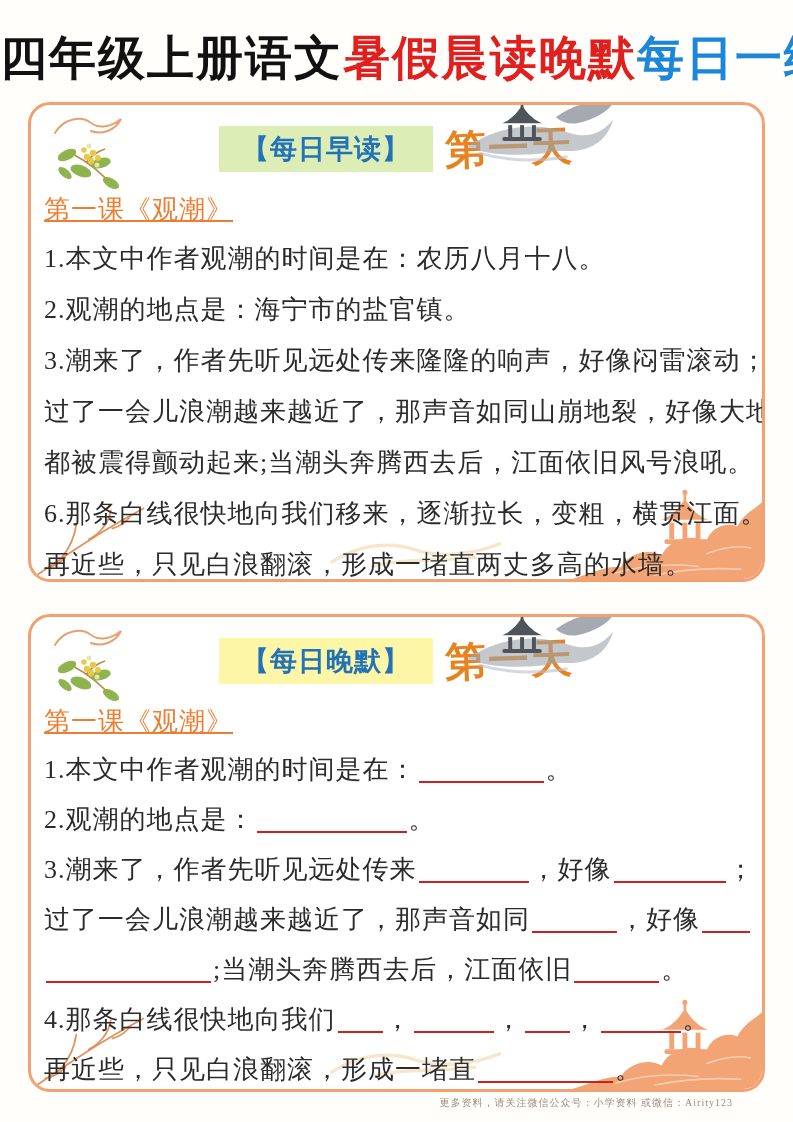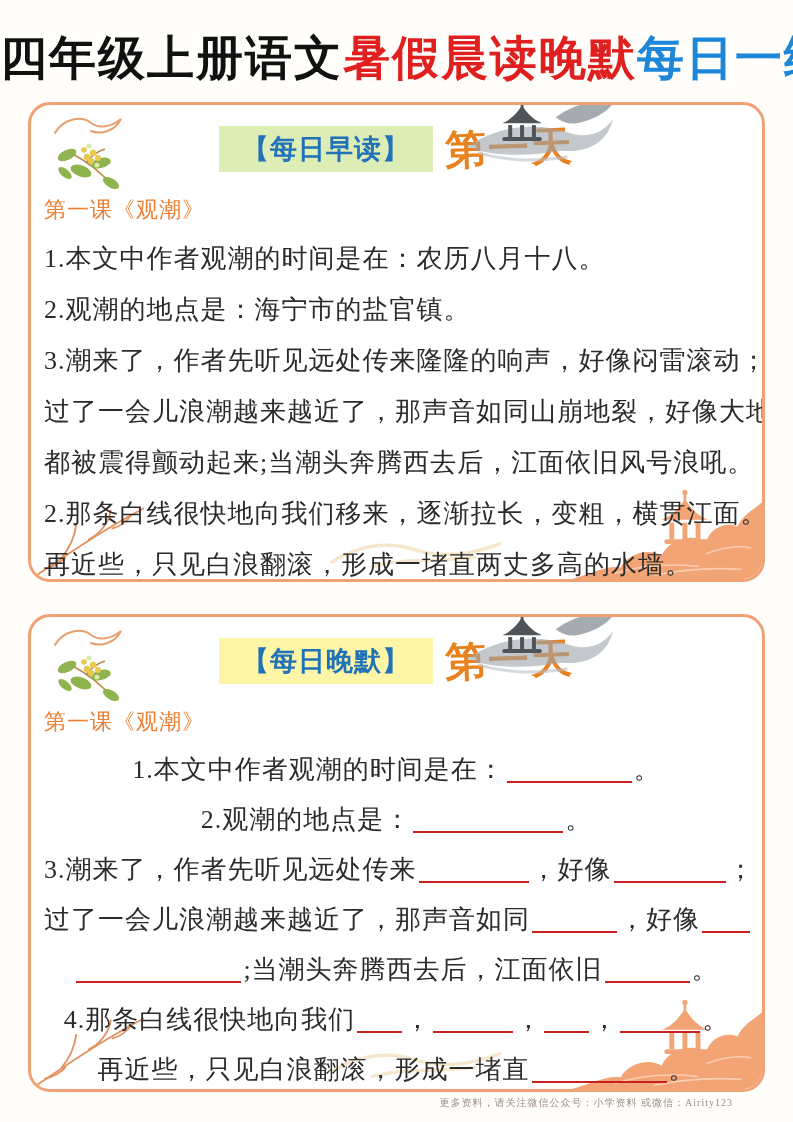--- a/index.html
+++ b/index.html
@@ -46,29 +46,29 @@
     letter-spacing:1px;padding:6px 23px;line-height:34px;
   }
   .badge-green{background:var(--badge-green-bg);}
   .badge-yellow{background:var(--badge-yellow-bg);text-align:right;}
   .day{
     display:inline-block;vertical-align:middle;margin-left:8px;
     font-size:41px;font-weight:bold;color:var(--deep-orange);
     transform:rotate(-2deg);letter-spacing:2px;
   }
   .lesson{
-    height:46px;line-height:46px;font-size:22px;color:var(--lesson-orange);
-    letter-spacing:1px;position:relative;z-index:2;
+    height:46px;line-height:46px;font-size:26px;color:var(--lesson-orange);
+    letter-spacing:1px;position:relative;z-index:2;text-decoration:underline;
   }
   .lines{position:relative;z-index:2;}
   .line{
     height:51px;line-height:51px;font-size:26px;color:var(--text);
     letter-spacing:1px;white-space:nowrap;
   }
-  .card-evening .line{height:50px;line-height:50px;text-align:center;}
+  .card-evening .line{height:50px;line-height:50px;}
   .blank{
     display:inline-block;height:1em;margin:0 2px;
     border-bottom:2px solid var(--blank-red);
     vertical-align:-5px;
   }
   .deco-flower{position:absolute;left:10px;top:8px;width:100px;height:90px;z-index:1;}
   .deco-ink{position:absolute;left:calc(50% + 42px);top:-10px;width:178px;height:80px;z-index:1;}
   .deco-hills{position:absolute;right:-3px;bottom:-3px;width:205px;height:112px;z-index:1;}
   .deco-branch{position:absolute;left:-2px;bottom:-4px;width:118px;height:100px;z-index:1;}
   .deco-swirl{position:absolute;left:50%;bottom:8px;width:210px;height:34px;transform:translateX(-40%);z-index:0;}
@@ -168,21 +168,21 @@
     <span class="badge badge-green">【每日早读】</span>
     <span class="day">第一天</span>
   </div>
   <div class="lesson">第一课《观潮》</div>
   <div class="lines">
     <div class="line"><span>1.本文中作者观潮的时间是在：农历八月十八。</span></div>
     <div class="line"><span>2.观潮的地点是：海宁市的盐官镇。</span></div>
     <div class="line"><span>3.潮来了，作者先听见远处传来隆隆的响声，好像闷雷滚动；</span></div>
     <div class="line"><span>过了一会儿浪潮越来越近了，那声音如同山崩地裂，好像大地</span></div>
     <div class="line"><span>都被震得颤动起来;当潮头奔腾西去后，江面依旧风号浪吼。</span></div>
-    <div class="line"><span>2.那条白线很快地向我们移来，逐渐拉长，变粗，横贯江面。</span></div>
+    <div class="line"><span>6.那条白线很快地向我们移来，逐渐拉长，变粗，横贯江面。</span></div>
     <div class="line"><span>再近些，只见白浪翻滚，形成一堵直两丈多高的水墙。</span></div>
   </div>
   <svg class="deco-branch" viewBox="0 0 130 110">
       <use href="#branch"></use>
     </svg>
   <svg class="deco-hills" viewBox="0 0 210 115">
       <use href="#hills"></use>
     </svg>
 </section>
 

